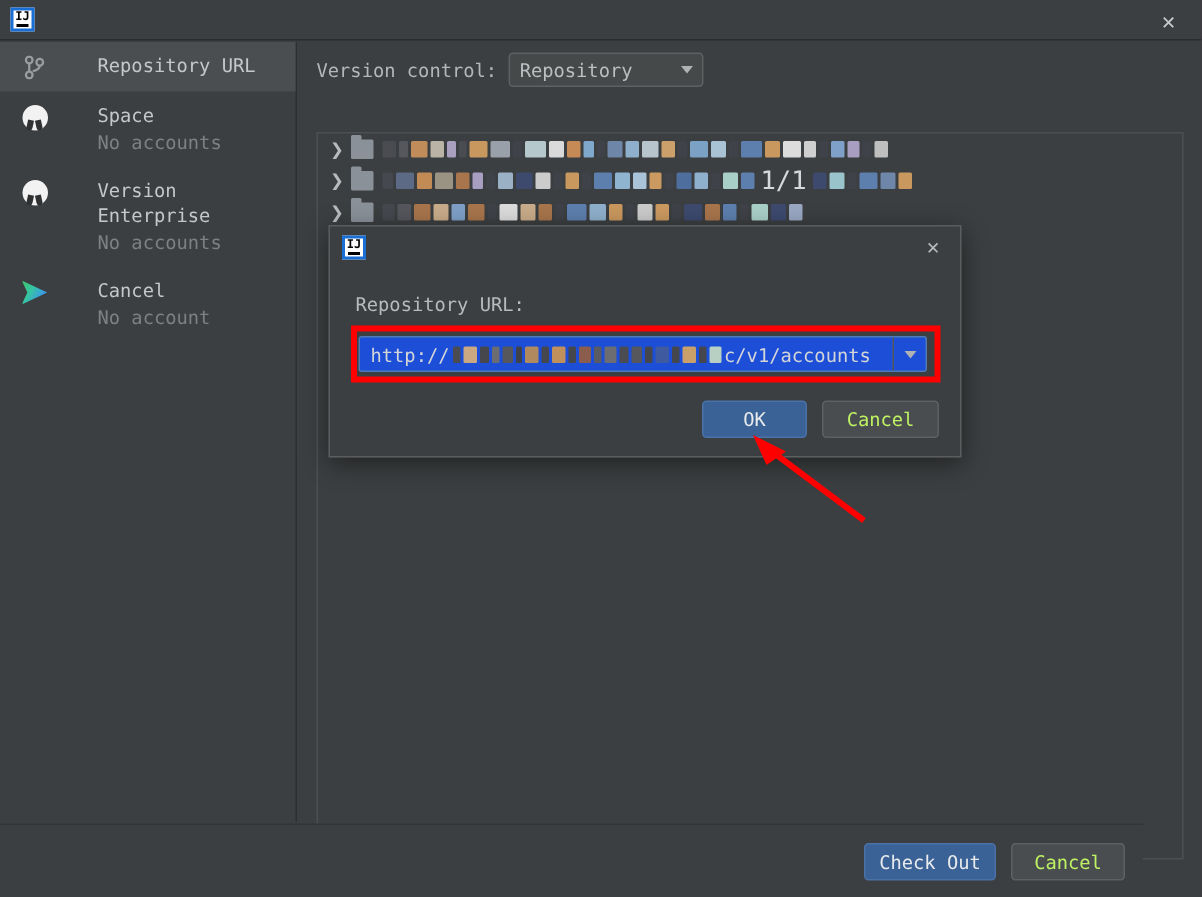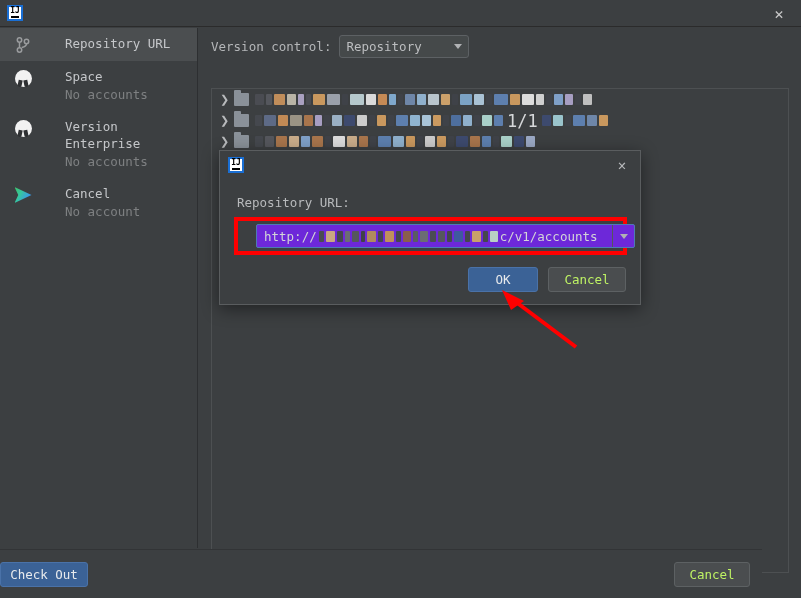--- a/index.html
+++ b/index.html
@@ -219,21 +219,21 @@
   .redact { display: flex; align-items: center; gap: 2px; }
   .rk { height: 11px; border-radius: 1px; }
   .tree-text { font-size: 17px; color: #d6d8da; margin: 0 4px; }
 
   
   .bottombar {
     position: absolute; left: 0; bottom: 0;
     width: 762px; height: 49px;
     background: #3c3f41;
     border-top: 1px solid #323436;
-    display: flex; align-items: center; justify-content: space-between;
+    display: flex; align-items: center; justify-content: flex-end;
     padding-right: 12px; gap: 10px;
   }
   .btn {
     height: 25px; min-width: 88px;
     border-radius: 3px;
     display: flex; align-items: center; justify-content: center;
     font-size: 12.5px; cursor: pointer;
     font-family: "DejaVu Sans Mono", monospace;
   }
   .btn-primary { background: #3b6296; border: 1px solid #4a72a8; color: #e8eaec; }
@@ -264,23 +264,23 @@
   .modal-field-label {
     position: absolute; left: 17px; top: 44px;
     font-size: 12.5px; color: #b8babc;
   }
   .url-highlight {
     position: absolute; left: 14px; top: 66px;
     width: 393px; height: 38px;
     border: 4px solid #ff0000;
   }
   .url-box {
-    position: absolute; left: 18px; top: 3px;
+    position: absolute; left: 1px; top: 3px;
     width: 379px; height: 24px;
-    background: #6d28d9;
+    background: #1d4ed8;
     border: 1px solid #4e7ab5;
     border-radius: 2px;
     display: flex; align-items: center;
   }
   .url-text {
     flex: 1; padding-left: 7px;
     font-size: 12.5px; color: #d3d5d7;
     display: flex; align-items: center; white-space: nowrap;
     overflow: hidden;
   }

